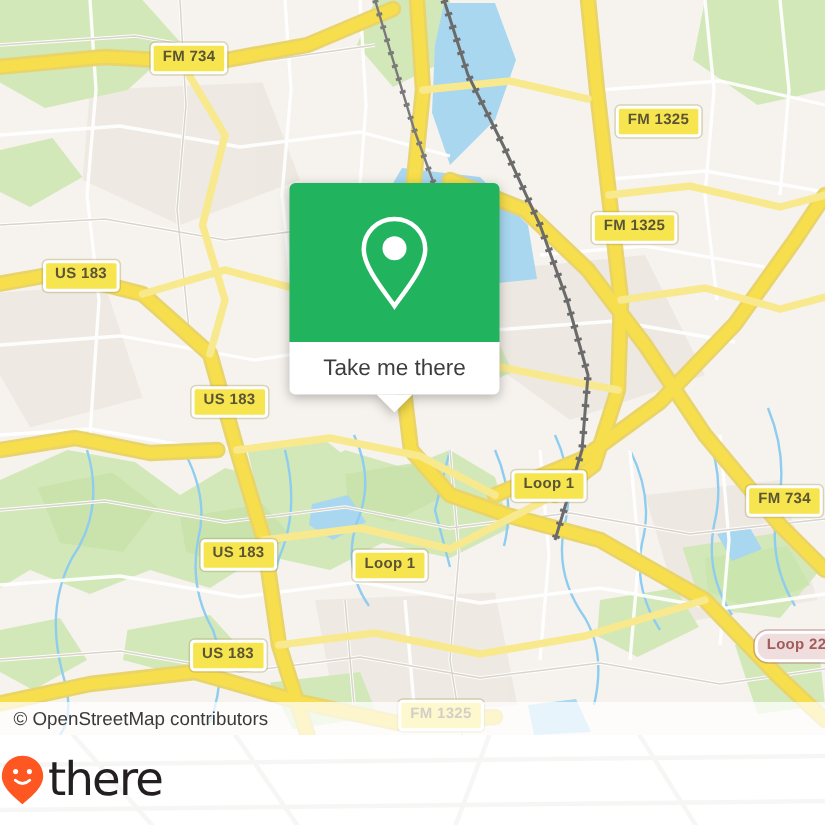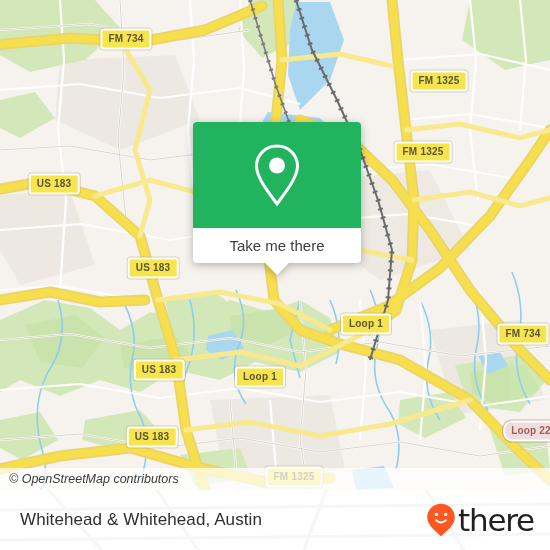--- a/index.html
+++ b/index.html
@@ -36,30 +36,30 @@
     border:2px solid #ffffff;
     border-radius:9px;
     color:#a35c5c;
     box-shadow:0 0 0 1px rgba(170,110,110,.5);
   }
 
   
   #attribution{
     position:absolute;left:0;bottom:0;width:550px;height:22px;
     background:rgba(255,255,255,.72);
-    display:flex;align-items:center;font-style:italic;
+    display:flex;align-items:center;
   }
   #attribution span{
     font-size:12.5px;color:#3a3a3a;padding-left:9px;
     font-family:"Liberation Sans",sans-serif;
   }
 
   
   #card{
-    position:absolute;left:193px;top:122px;width:168px;
+    position:absolute;left:193px;top:122px;width:140px;
     filter:drop-shadow(0 2px 4px rgba(0,0,0,.28));
   }
   #card-head{
     height:106px;
     background:#22b35e;
     border-radius:4px 4px 0 0;
     display:flex;align-items:center;justify-content:center;
   }
   #card-foot{
     height:35px;background:#ffffff;border-radius:0 0 4px 4px;
@@ -280,21 +280,20 @@
     <svg id="footer-bg" viewBox="0 0 550 60">
       <g stroke="#bdb9b1" stroke-width="3" fill="none">
         <path d="M40 -10 L110 70"></path>
           <path d="M150 -10 L205 70"></path>
         <path d="M330 -10 L300 70"></path>
           <path d="M420 -10 L470 70"></path>
         <path d="M0 20 L550 14"></path>
           <path d="M0 50 L550 44"></path>
       </g>
     </svg>
-    <div id="place-title">Whitehead &amp; Whitehead, Austin</div>
     <div id="brand">
       <svg width="30" height="34" viewBox="0 0 30 34">
         <path d="M15 0.8 C7.3 0.8 1.2 6.9 1.2 14.5 C1.2 22.6 11 29.5 15 33.2 C19 29.5 28.8 22.6 28.8 14.5 C28.8 6.9 22.7 0.8 15 0.8 Z" fill="#ff5722"></path>
         <circle cx="10.4" cy="11.4" r="1.7" fill="#ffffff"></circle>
         <circle cx="19.6" cy="11.4" r="1.7" fill="#ffffff"></circle>
         <path d="M10.2 17.2 Q15 21.6 19.8 17.2" stroke="#ffffff" stroke-width="1.9" fill="none" stroke-linecap="round"></path>
       </svg>
       <span id="brand-word">there</span>
     </div>
   </div>

